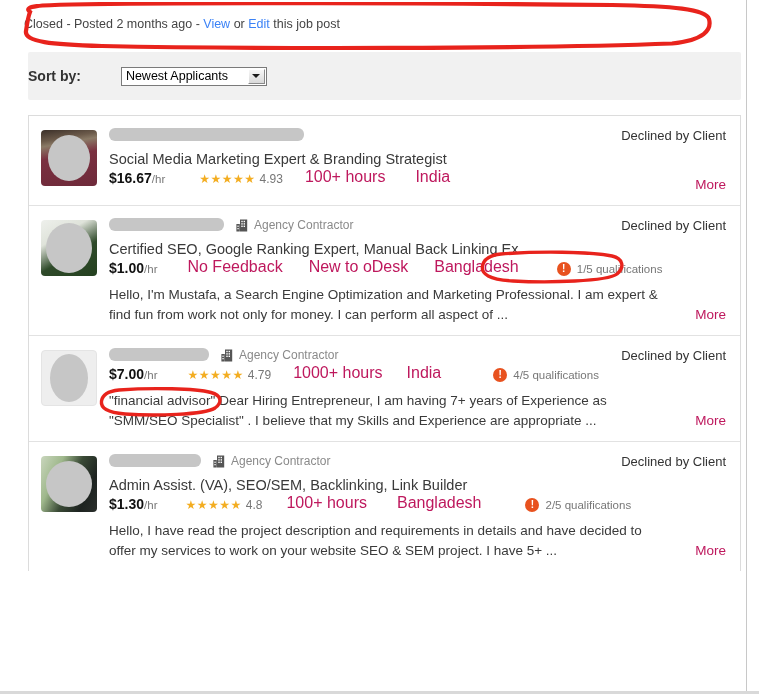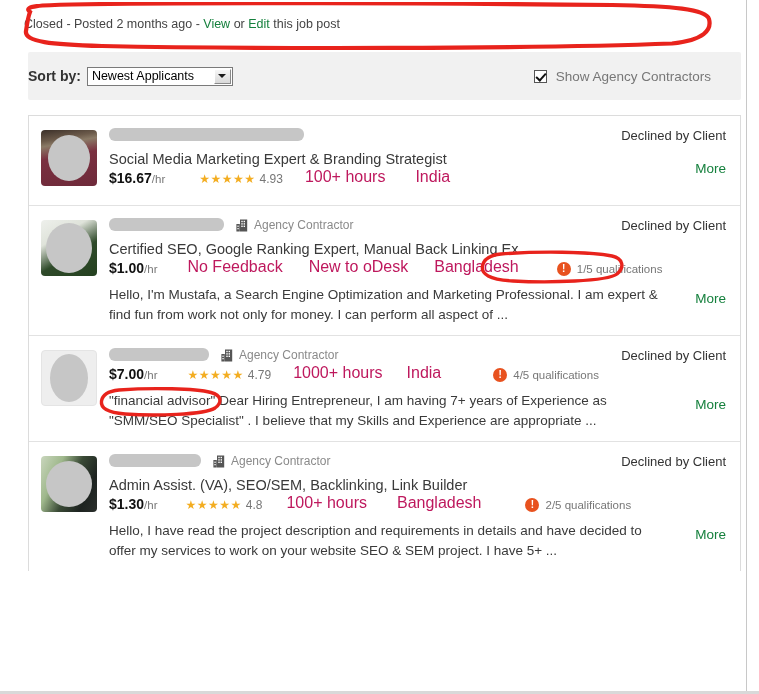--- a/index.html
+++ b/index.html
@@ -48,21 +48,21 @@
     margin: 0;
     white-space: nowrap;
   }
   .subline {
     font-size: 12.5px;
     color: #444;
     margin-top: 6px;
     line-height: 16px;
   }
   .subline a {
-    color: #15803d;
+    color: #3b82f6;
     text-decoration: none;
   }
 
   
   .title-circle {
     position: absolute;
     left: 12px; top: 2px;
     width: 704px; height: 48px;
     pointer-events: none;
   }
@@ -90,20 +90,21 @@
     margin-right: 6px;
   }
   .sel {
     position: relative;
     width: 146px; height: 19px;
     border: 1px solid #7a7a7a;
     background: #fff;
     display: inline-flex;
     align-items: center;
     box-sizing: border-box;
+    margin-left: 34px;
   }
   .sel-val {
     font-size: 12.5px;
     color: #000;
     padding-left: 4px;
     font-family: "Liberation Sans", sans-serif;
   }
   .sel-btn {
     position: absolute;
     right: 1px; top: 1px;
@@ -254,23 +255,23 @@
   .cover {
     font-size: 13.5px;
     color: #3a3a3a;
     line-height: 20px;
     margin-top: 9px;
     padding-right: 54px;
     position: relative;
   }
   .more {
     position: absolute;
-    right: 0; bottom: 16px;
+    right: 0; bottom: 0;
     font-size: 13.5px;
-    color: #15803d;
+    color: #be185d;
     cursor: pointer;
   }
 
   .annot {
     position: absolute;
     pointer-events: none;
     overflow: visible;
   }
 </style>
 </head>
@@ -292,24 +293,20 @@
     </svg>
   </div>
 
   <div class="toolbar">
     <div class="tb-sort-label">Sort by:</div>
     <div class="sel">
       <span class="sel-val">Newest Applicants</span>
       <span class="sel-btn">
           <span class="sel-arrow"></span>
         </span>
-    </div>
-    <div class="tb-check-wrap">
-      <span class="cbox"></span>
-      <span class="tb-check-label">Show Agency Contractors</span>
     </div>
   </div>
 
   <div class="list">
 
     <div class="card">
       <div class="avatar" style="background:linear-gradient(170deg,#3a2f28 0%,#6b5a4a 18%,#8a7a66 26%,#7a3040 46%,#6e2a3a 100%);">
         <span class="av-face" style="width:42px;height:46px;border-radius:50%;"></span>
       </div>
       <div class="card-body">

